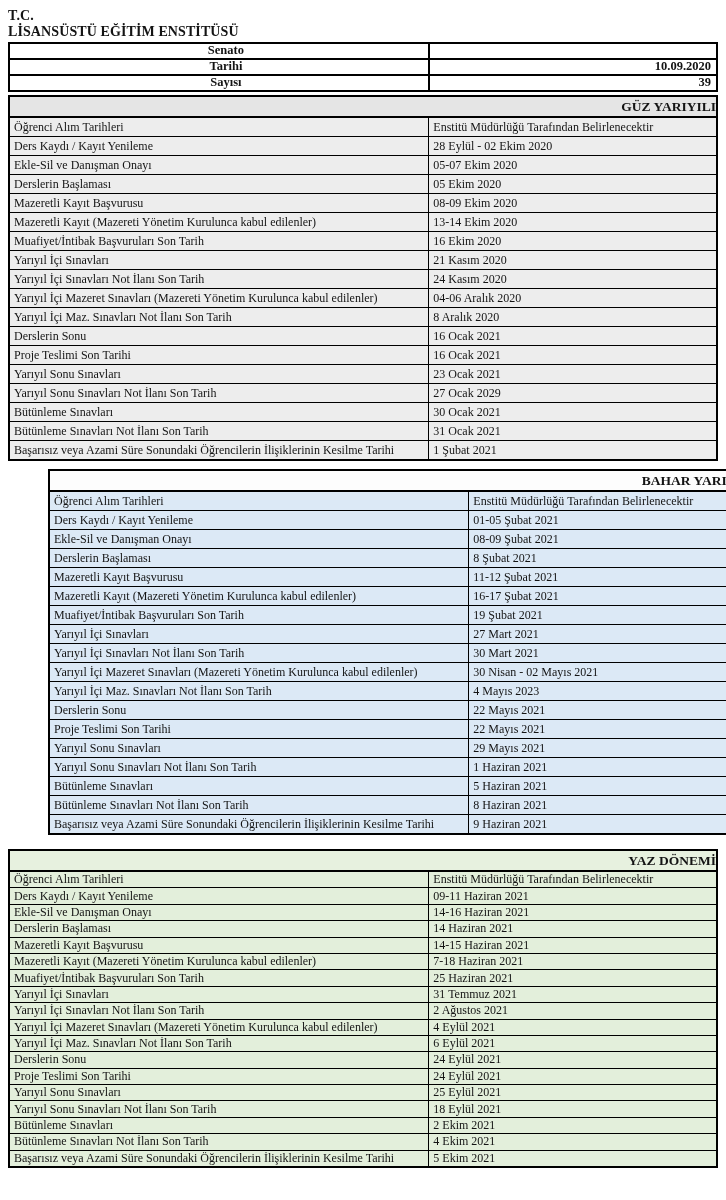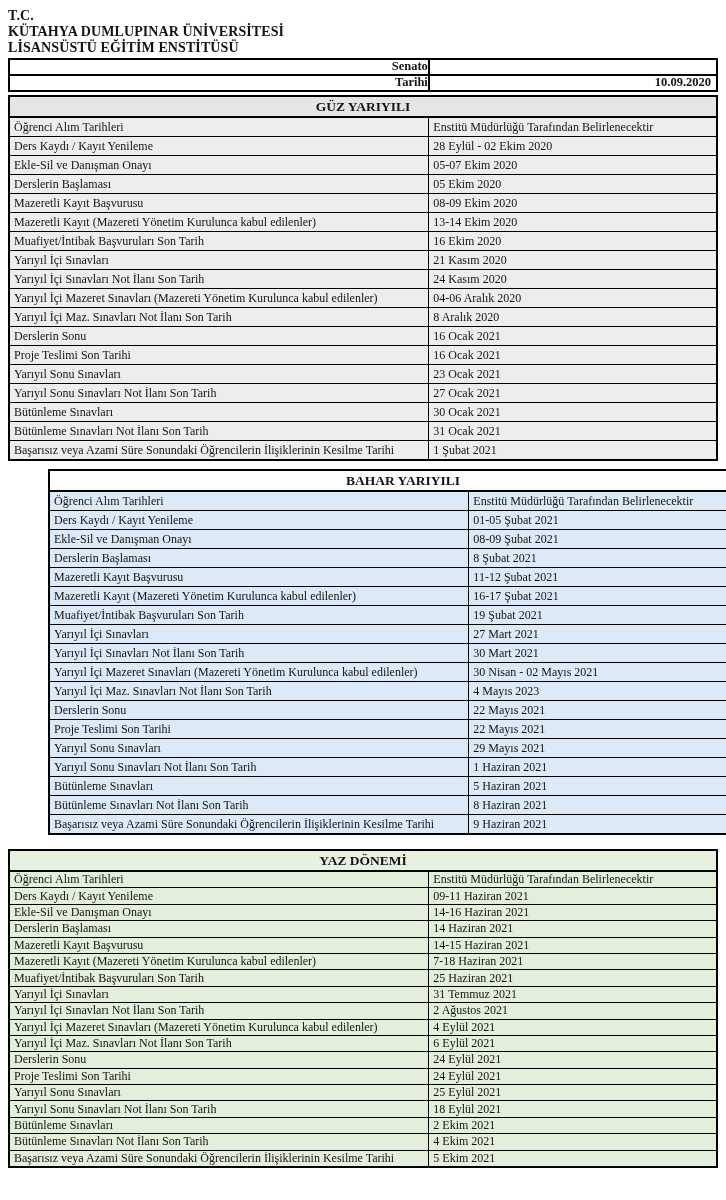--- a/index.html
+++ b/index.html
@@ -38,32 +38,32 @@
 
   
   .senate-table{margin-top:2px;border:2px solid #000;}
   .senate-table td{
     border:2px solid #000;
     height:13px;
     font-size:12.5px;
     font-weight:bold;
     line-height:1;
   }
-  .senate-table td.lbl{padding:0 0 1px 14px;text-align:right;margin-top:24px;}
+  .senate-table td.lbl{padding:0 0 1px 14px;text-align:center;margin-top:24px;}
   .senate-table td.val{padding:0 5px 1px 0;text-align:right;}
 
   
   .season-table{border:2px solid #000;}
   .season-table th.section-head{
     background:var(--header-bg,#eee);
     border-bottom:2px solid #000;
     height:19px;
     font-size:13.5px;
     font-weight:bold;
-    text-align:center;
+    text-align:right;
     padding:0;
   }
   .season-table td{
     background:var(--row-bg,#fff);
     height:17px;
     font-size:12px;
     line-height:1;
     padding:0 0 1px 4px;
     text-align:left;
   }
@@ -72,38 +72,41 @@
   #section-1{margin-top:8px;margin-left:40px;}
   #section-2{margin-top:14px;}
 </style>
 </head>
 <body>
 
 <div class="doc">
 
   <div class="title-block">
     <div class="title-line">T.C.</div>
-    <div class="title-line">KÜTAHYA DUMLUPINAR ÜNİVERSİTESİ</div>
     <div class="title-line">LİSANSÜSTÜ EĞİTİM ENSTİTÜSÜ</div>
   </div>
 
   <table class="senate-table">
     <colgroup>
         <col class="c1">
         <col class="c2">
       </colgroup>
     <tbody>
       <tr>
         <td class="lbl">Senato</td>
         <td class="val"></td>
       </tr>
       <tr>
         <td class="lbl">Tarihi</td>
         <td class="val">10.09.2020</td>
       </tr>
+      <tr>
+        <td class="lbl">Sayısı</td>
+        <td class="val">39</td>
+      </tr>
     </tbody>
   </table>
 
   <table class="season-table" id="section-0" style="--header-bg: #e5e5e5; --row-bg: #ededed;">
     <colgroup>
         <col class="c1">
         <col class="c2">
       </colgroup>
     <thead>
       <tr>
@@ -162,21 +165,21 @@
         <tr>
           <td>Proje Teslimi Son Tarihi</td>
           <td>16 Ocak 2021</td>
         </tr>
         <tr>
           <td>Yarıyıl Sonu Sınavları</td>
           <td>23 Ocak 2021</td>
         </tr>
         <tr>
           <td>Yarıyıl Sonu Sınavları Not İlanı Son Tarih</td>
-          <td>27 Ocak 2021</td>
+          <td>27 Ocak 2029</td>
         </tr>
         <tr>
           <td>Bütünleme Sınavları</td>
           <td>30 Ocak 2021</td>
         </tr>
         <tr>
           <td>Bütünleme Sınavları Not İlanı Son Tarih</td>
           <td>31 Ocak 2021</td>
         </tr>
         <tr>

